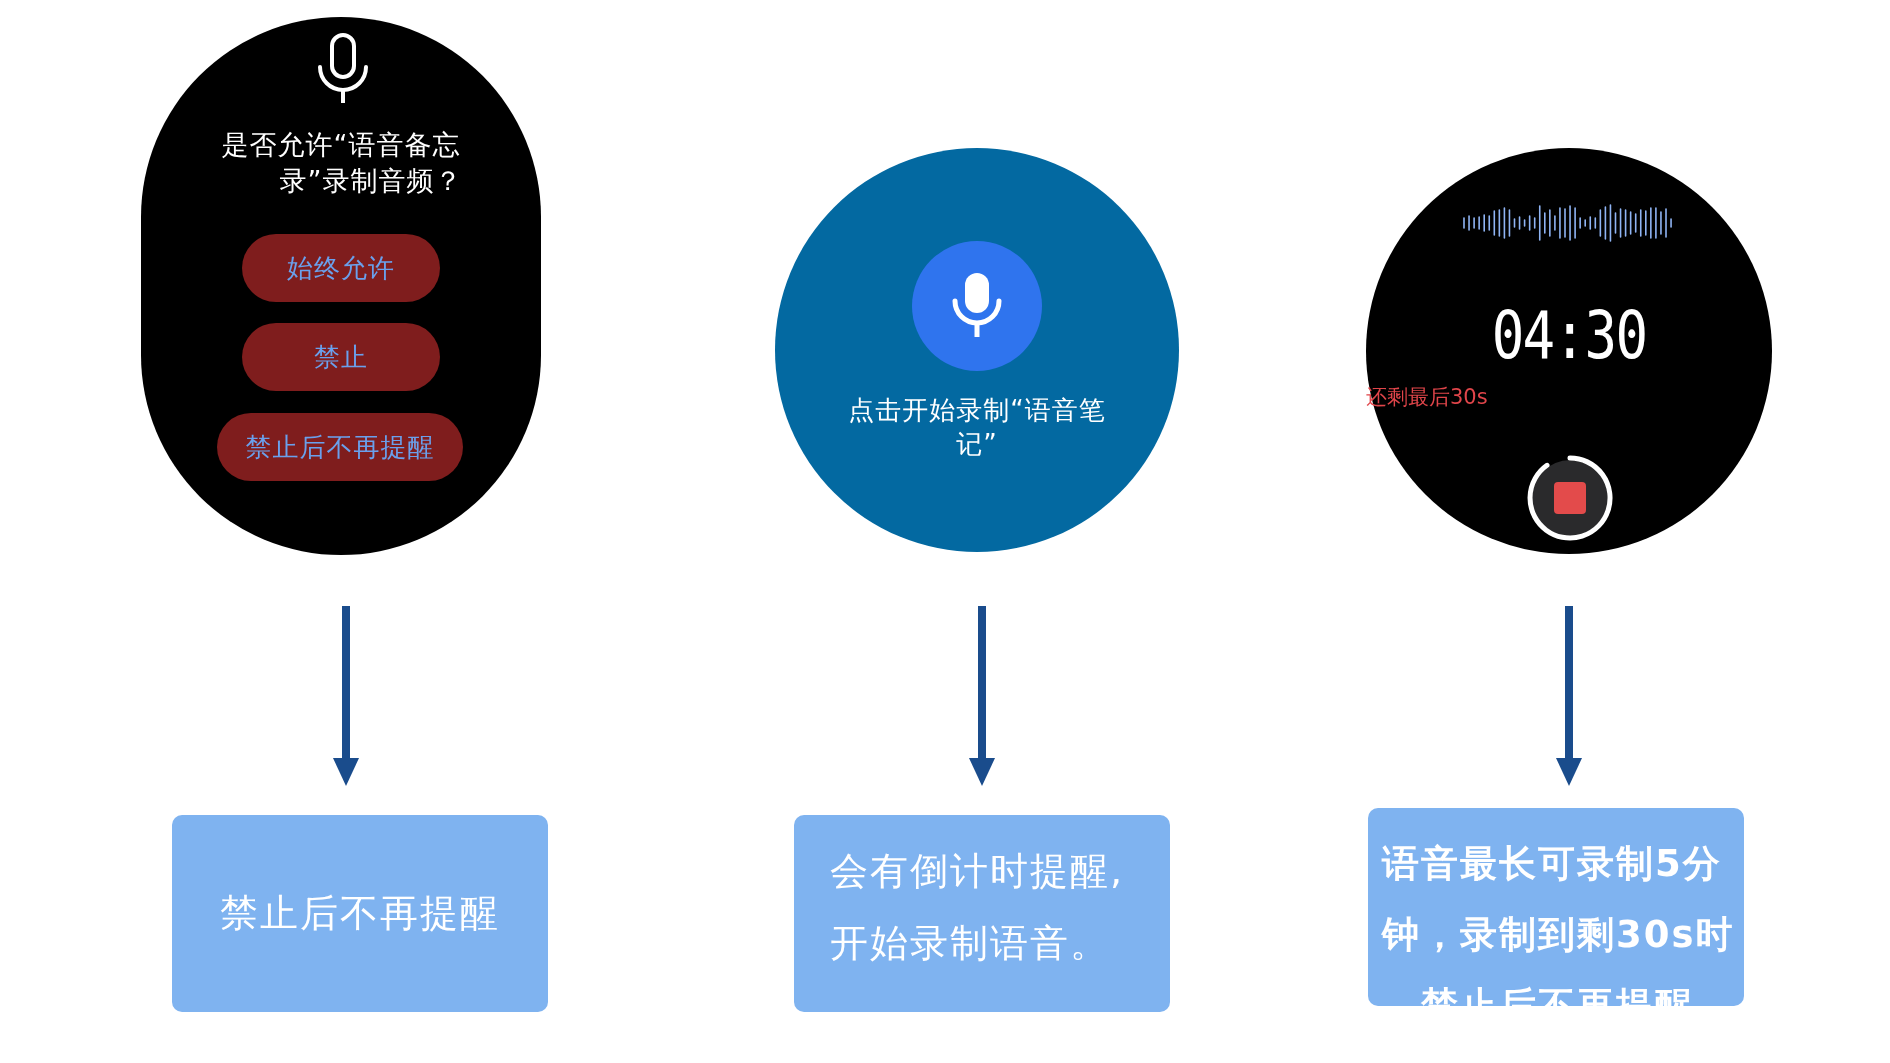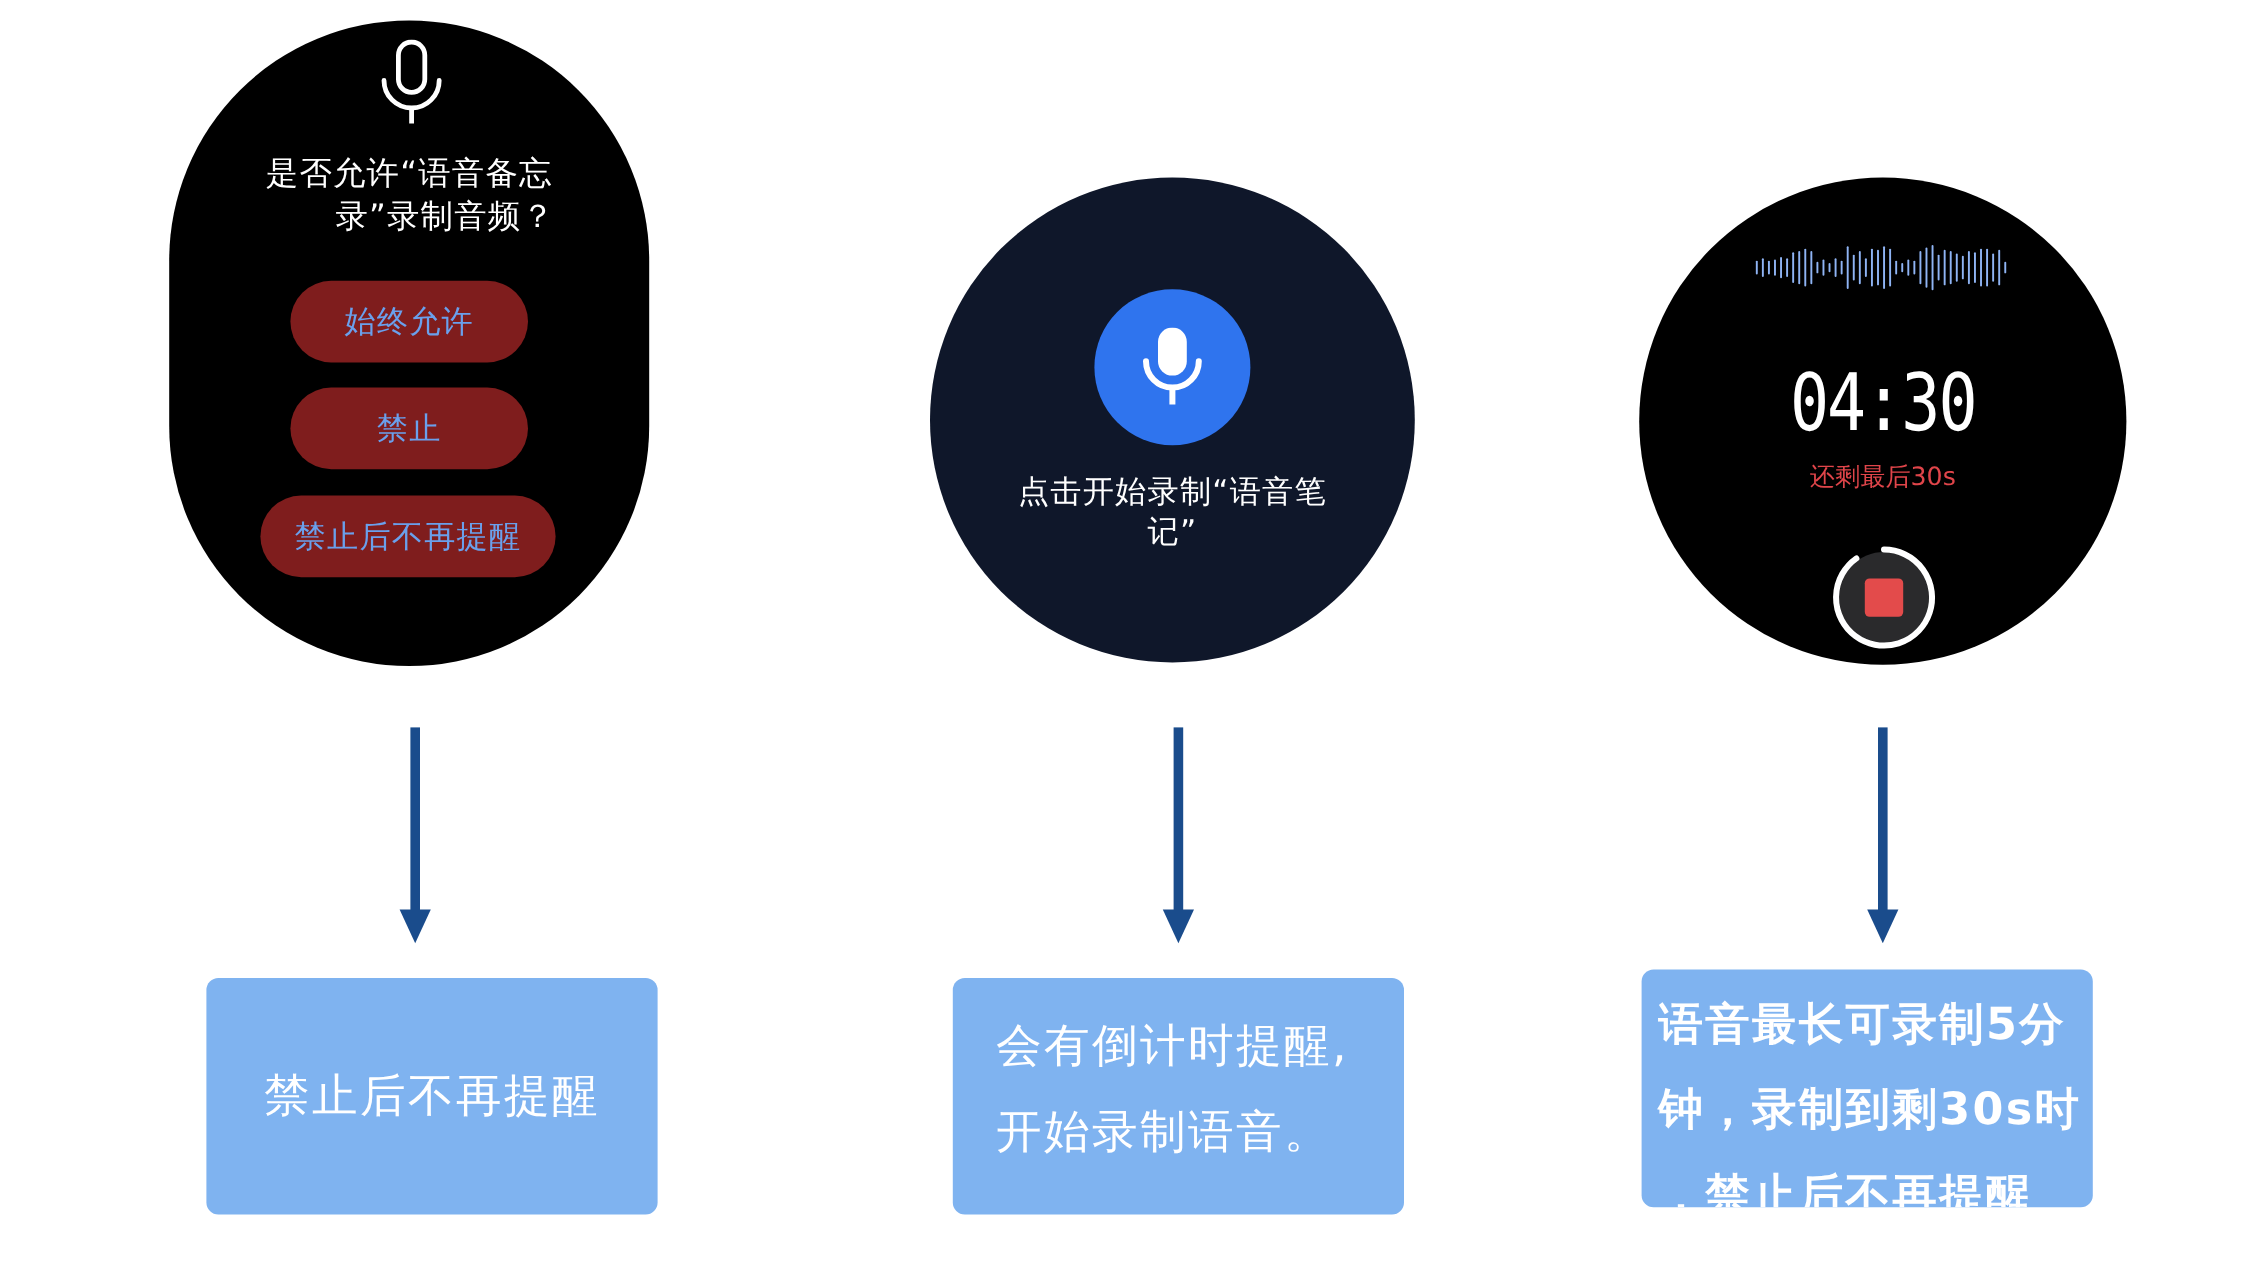--- a/index.html
+++ b/index.html
@@ -27,21 +27,21 @@
     font-size: 26px; display: flex; align-items: center; justify-content: center;
     letter-spacing: 1px;
   }
   .pill1 { left: 101px; top: 217px; width: 198px; height: 68px; }
   .pill2 { left: 101px; top: 306px; width: 198px; height: 68px; }
   .pill3 { left: 76px;  top: 396px; width: 246px; height: 68px; }
 
   
   .watch2 {
     left: 775px; top: 148px; width: 404px; height: 404px;
-    background: #0f172a; border-radius: 50%; text-decoration: underline;
+    background: #0369a1; border-radius: 50%; text-decoration: underline;
   }
   .blue-btn {
     left: 137px; top: 93px; width: 130px; height: 130px;
     background: #2f74ee; border-radius: 50%;
   }
   .mic-filled { left: 37px; top: 32px; width: 56px; height: 66px; }
   .w2-text {
     left: 0; width: 404px; color: #fff; font-size: 26px; line-height: 34px;
     text-align: center; letter-spacing: 1px;
   }
@@ -54,21 +54,21 @@
     background: #000; border-radius: 50%;
   }
   .waveform { left: 96px; top: 55px; width: 216px; height: 40px; }
   .timer {
     left: 0; width: 406px; top: 150px; text-align: center; color: #fff;
     font-family: "DejaVu Sans Mono", "Liberation Mono", monospace;
     font-size: 66px; line-height: 76px; transform: scaleX(0.82); letter-spacing: -2px;
     font-weight: 300;
   }
   .remain {
-    left: 0; width: 406px; top: 236px; text-align: center;
+    left: 0; width: 406px; top: 236px; text-align: left;
     color: #e0454a; font-size: 21px; line-height: 26px;
   }
   .stop-wrap { left: 159px; top: 305px; width: 90px; height: 90px; }
 
   
   .arrow { width: 30px; height: 182px; }
   .arrow1 { left: 331px; top: 606px; }
   .arrow2 { left: 967px; top: 606px; }
   .arrow3 { left: 1554px; top: 606px; }
 
@@ -81,21 +81,21 @@
     left: 172px; top: 815px; width: 376px; height: 197px;
     display: flex; align-items: center; justify-content: center;
     font-size: 38px; letter-spacing: 2px;
   }
   .cap2 {
     left: 794px; top: 815px; width: 376px; height: 197px;
     padding: 20px 0 0 36px; font-size: 38px; line-height: 72px; letter-spacing: 2px;
   }
   .cap3 {
     left: 1368px; top: 808px; width: 376px; height: 198px;
-    padding: 10px 0 0 14px; font-size: 37px; line-height: 71px; letter-spacing: 2px;
+    padding: 20px 0 0 14px; font-size: 37px; line-height: 71px; letter-spacing: 2px;
     font-weight: bold; white-space: nowrap;
   }
   .cap-line { display: block; white-space: nowrap; }
 </style>
 </head>
 <body>
 
 <div class="abs watch1">
   <svg class="abs mic-outline" viewBox="0 0 56 72">
     <rect x="17" y="2" width="22" height="42" rx="11" ry="11" fill="none" stroke="#fff" stroke-width="4"></rect>

